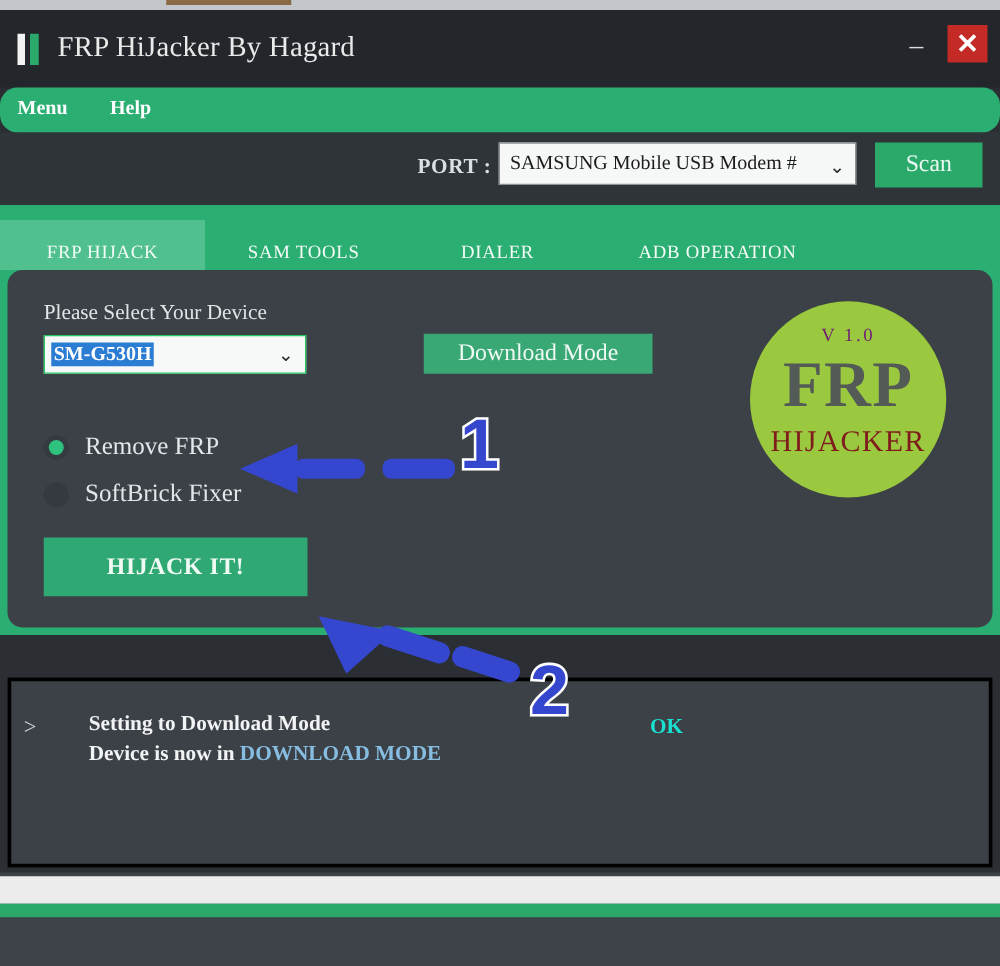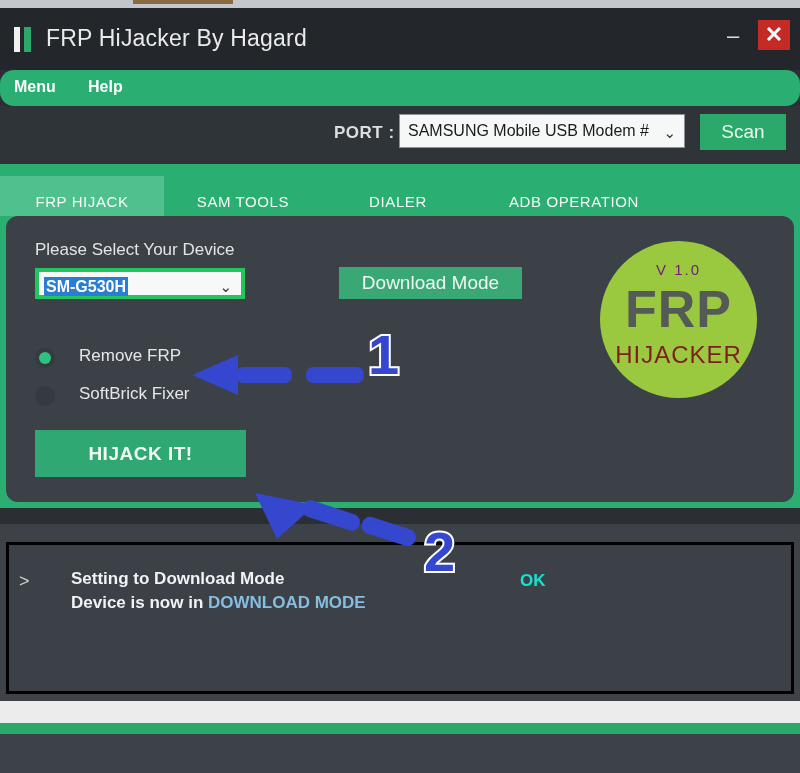--- a/index.html
+++ b/index.html
@@ -28,22 +28,23 @@
     left: 133px; top: 0;
     width: 100px; height: 4px;
     background: #8a6a44;
   }
 
   
   .app-window {
     position: absolute;
     left: 0; top: 8px;
     width: 800px;
-    height: 516px;
+    height: 690px;
     background: #2b2f33;
+    font-family: Liberation Serif, serif;
   }
 
   
   .title-bar {
     position: relative;
     height: 62px;
     background: #23272b;
   }
   .title-logo {
     position: absolute;
@@ -192,21 +193,21 @@
     position: absolute;
     left: 29px; top: 24px;
     font-size: 17px;
     color: #e2e5e7;
   }
   .device-select {
     position: absolute;
     left: 29px; top: 52px;
     width: 210px; height: 31px;
     background: #f7f8f8;
-    border: 4px solid #22c55e;
+    border: 1px solid #22c55e;
     box-sizing: border-box;
   }
   .device-select .sel-val {
     position: absolute;
     left: 5px; top: 5px;
     padding: 0 2px;
     background: #2b7cd3;
     color: #ffffff;
     font-size: 16px;
     font-weight: bold;
@@ -248,22 +249,22 @@
   .radio-row.r0 .radio-dot::after {
     content: "";
     position: absolute;
     left: 4px; top: 4px;
     width: 12px; height: 12px;
     border-radius: 50%;
     background: #2ec27e;
   }
   .radio-label {
     position: absolute;
-    left: 44px; top: 0;
-    font-size: 17px;
+    left: 33px; top: 0;
+    font-size: 20px;
     color: #e4e7e9;
     white-space: nowrap;
   }
 
   .hijack-btn {
     position: absolute;
     left: 29px; top: 214px;
     width: 211px; height: 47px;
     background: #2fa873;
     color: #f0faf5;

